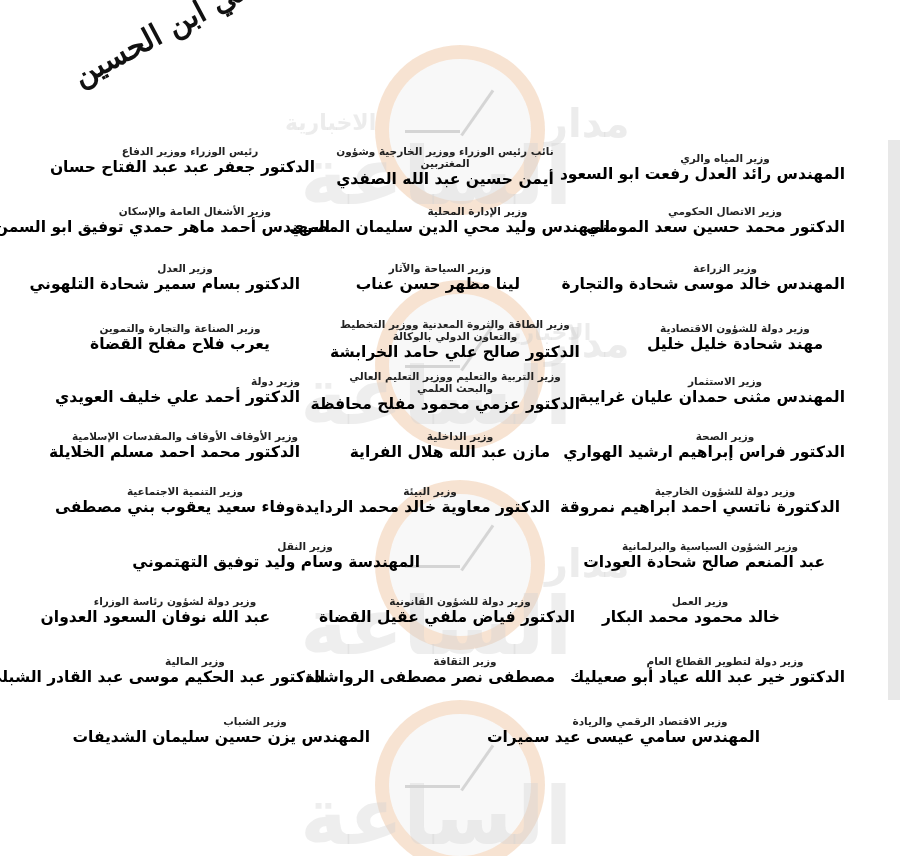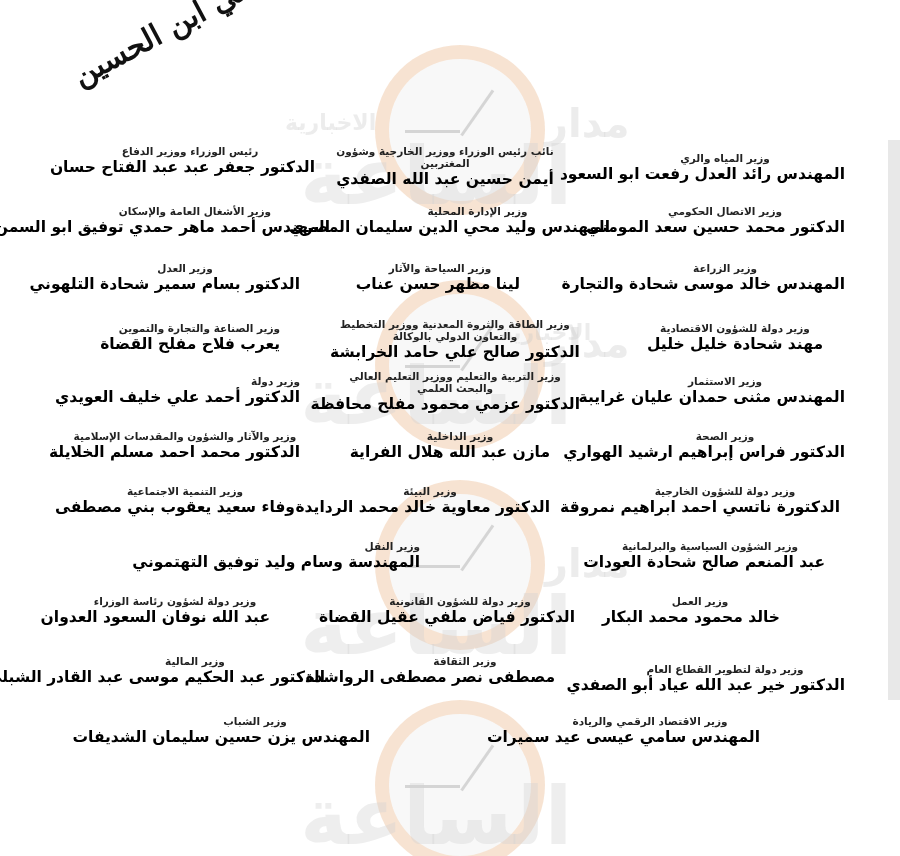--- a/index.html
+++ b/index.html
@@ -101,21 +101,21 @@
 </div>
 
 <div class="entry" style="left:640px;top:322px;width:190px;">
   <div class="title">وزير دولة للشؤون الاقتصادية</div>
   <div class="name">مهند شحادة خليل خليل</div>
 </div>
 <div class="entry" style="left:330px;top:318px;width:250px;">
   <div class="title">وزير الطاقة والثروة المعدنية ووزير التخطيط والتعاون الدولي بالوكالة</div>
   <div class="name">الدكتور صالح علي حامد الخرابشة</div>
 </div>
-<div class="entry" style="left:80px;top:322px;width:200px;text-align:right;">
+<div class="entry" style="left:80px;top:322px;width:200px;">
   <div class="title">وزير الصناعة والتجارة والتموين</div>
   <div class="name">يعرب فلاح مفلح القضاة</div>
 </div>
 
 <div class="entry" style="left:605px;top:375px;width:240px;">
   <div class="title">وزير الاستثمار</div>
   <div class="name">المهندس مثنى حمدان عليان غرايبة</div>
 </div>
 <div class="entry" style="left:330px;top:370px;width:250px;">
   <div class="title">وزير التربية والتعليم ووزير التعليم العالي والبحث العلمي</div>
@@ -128,62 +128,62 @@
 
 <div class="entry" style="left:605px;top:430px;width:240px;">
   <div class="title">وزير الصحة</div>
   <div class="name">الدكتور فراس إبراهيم ارشيد الهواري</div>
 </div>
 <div class="entry" style="left:370px;top:430px;width:180px;">
   <div class="title">وزير الداخلية</div>
   <div class="name">مازن عبد الله هلال الفراية</div>
 </div>
 <div class="entry" style="left:70px;top:430px;width:230px;">
-  <div class="title">وزير والآثار والشؤون والمقدسات الإسلامية</div>
+  <div class="title">وزير الأوقاف الأوقاف والمقدسات الإسلامية</div>
   <div class="name">الدكتور محمد احمد مسلم الخلايلة</div>
 </div>
 
 <div class="entry" style="left:610px;top:485px;width:230px;">
   <div class="title">وزير دولة للشؤون الخارجية</div>
   <div class="name">الدكتورة ناتسي احمد ابراهيم نمروقة</div>
 </div>
 <div class="entry" style="left:310px;top:485px;width:240px;">
   <div class="title">وزير البيئة</div>
   <div class="name">الدكتور معاوية خالد محمد الردايدة</div>
 </div>
 <div class="entry" style="left:75px;top:485px;width:220px;">
   <div class="title">وزير التنمية الاجتماعية</div>
   <div class="name">وفاء سعيد يعقوب بني مصطفى</div>
 </div>
 
 <div class="entry" style="left:595px;top:540px;width:230px;">
   <div class="title">وزير الشؤون السياسية والبرلمانية</div>
   <div class="name">عبد المنعم صالح شحادة العودات</div>
 </div>
-<div class="entry" style="left:190px;top:540px;width:230px;text-align:right;">
+<div class="entry" style="left:190px;top:540px;width:230px;">
   <div class="title">وزير النقل</div>
   <div class="name">المهندسة وسام وليد توفيق التهتموني</div>
 </div>
 
 <div class="entry" style="left:620px;top:595px;width:160px;">
   <div class="title">وزير العمل</div>
   <div class="name">خالد محمود محمد البكار</div>
 </div>
 <div class="entry" style="left:345px;top:595px;width:230px;">
   <div class="title">وزير دولة للشؤون القانونية</div>
   <div class="name">الدكتور فياض ملفي عقيل القضاة</div>
 </div>
 <div class="entry" style="left:80px;top:595px;width:190px;">
   <div class="title">وزير دولة لشؤون رئاسة الوزراء</div>
   <div class="name">عبد الله نوفان السعود العدوان</div>
 </div>
 
-<div class="entry" style="left:605px;top:655px;width:240px;margin-top:8px;">
+<div class="entry" style="left:605px;top:655px;width:240px;">
   <div class="title">وزير دولة لتطوير القطاع العام</div>
-  <div class="name">الدكتور خير عبد الله عياد أبو الصفدي</div>
+  <div class="name">الدكتور خير عبد الله عياد أبو صعيليك</div>
 </div>
 <div class="entry" style="left:375px;top:655px;width:180px;">
   <div class="title">وزير الثقافة</div>
   <div class="name">مصطفى نصر مصطفى الرواشدة</div>
 </div>
 <div class="entry" style="left:65px;top:655px;width:260px;">
   <div class="title">وزير المالية</div>
   <div class="name">الدكتور عبد الحكيم موسى عبد القادر الشبلي</div>
 </div>
 

